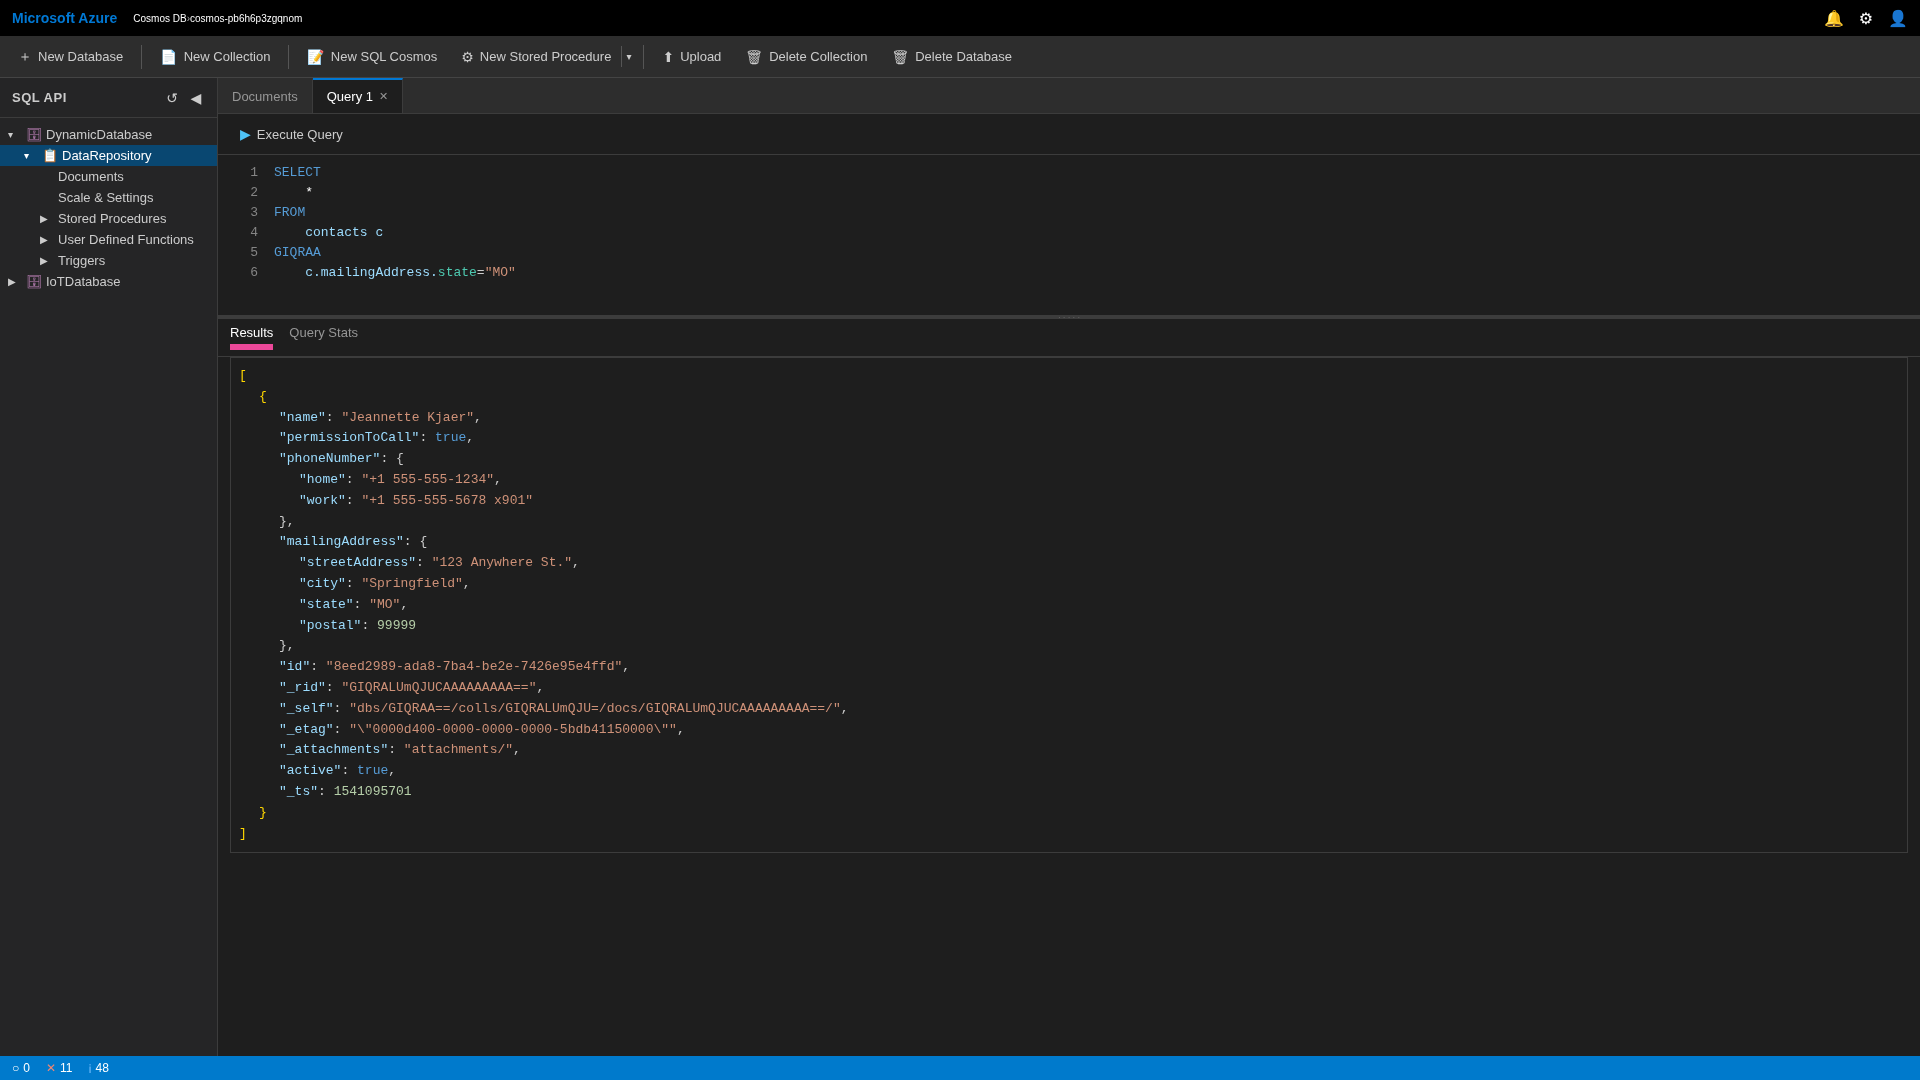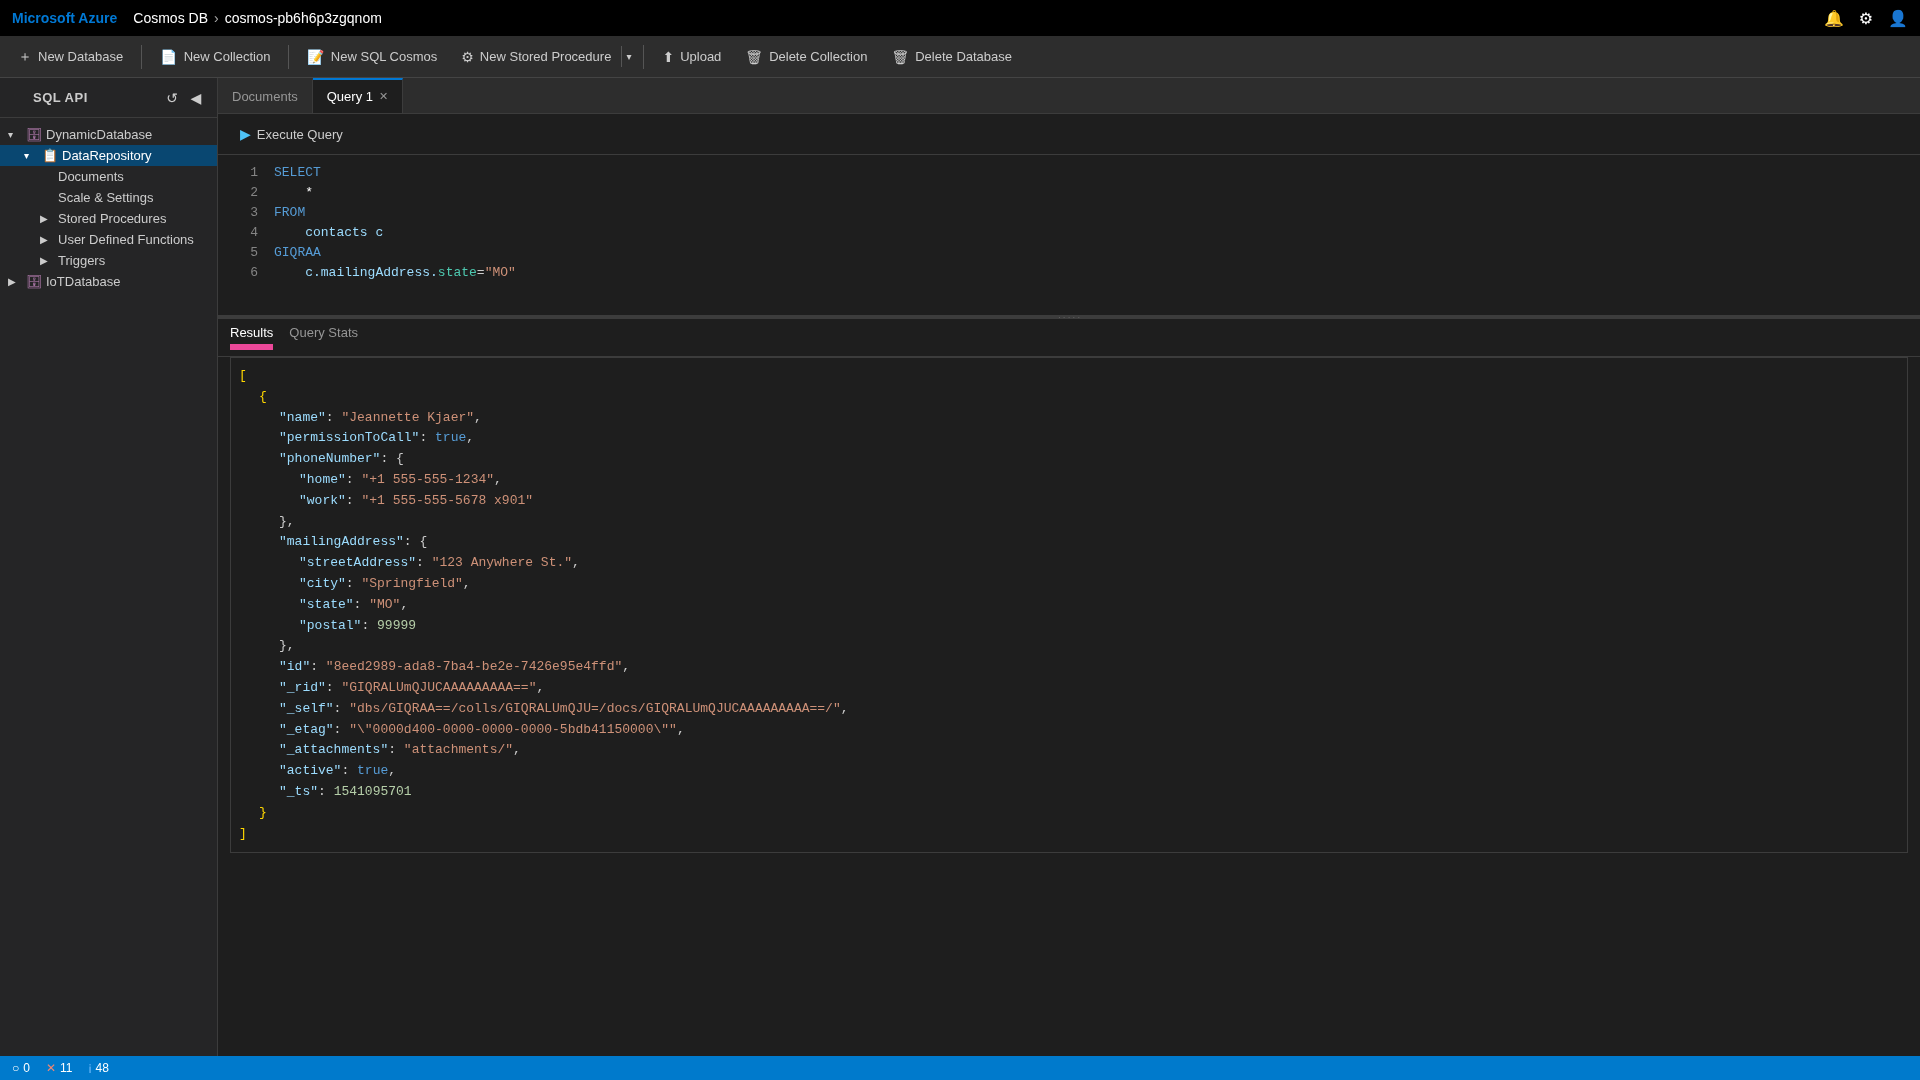--- a/index.html
+++ b/index.html
@@ -4,21 +4,21 @@
   <style>
     * { margin: 0; padding: 0; box-sizing: border-box; }
     body { font-family: 'Segoe UI', sans-serif; font-size: 13px; background: #1e1e1e; color: #ccc; height: 1080px; width: 1920px; overflow: hidden; display: flex; flex-direction: column; }
 
     
     .top-bar {
       background: #000; color: #fff; height: 36px; display: flex; align-items: center;
       padding: 13px 12px; gap: 16px; flex-shrink: 0;
     }
     .top-bar .brand { color: #0078d4; font-weight: 600; font-size: 14px; }
-    .top-bar .breadcrumb { display: flex; align-items: center; gap: 6px; font-size: 14px; color: #fff; }
+    .top-bar .breadcrumb { display: flex; align-items: center; font-size: 10px; color: #fff; }
     .top-bar .breadcrumb .sep { color: #aaa; }
     .top-bar .breadcrumb .active { color: #fff; }
     .top-bar-right { margin-left: auto; display: flex; gap: 12px; align-items: center; }
     .top-bar-icon { width: 20px; height: 20px; display: flex; align-items: center; justify-content: center; cursor: pointer; color: #fff; font-size: 16px; }
 
     
     .toolbar {
       background: #2d2d2d; border-bottom: 1px solid #444; height: 42px;
       display: flex; align-items: center; padding: 0 8px; gap: 4px; flex-shrink: 0;
     }
@@ -41,21 +41,21 @@
 
     
     .sidebar {
       width: 218px; background: #252526; border-right: 1px solid #3c3c3c;
       display: flex; flex-direction: column; flex-shrink: 0;
     }
     .sidebar-header {
       display: flex; align-items: center; justify-content: space-between;
       padding: 8px 12px; height: 40px; border-bottom: 1px solid #3c3c3c;
     }
-    .sidebar-title { font-size: 13px; font-weight: 600; color: #ccc; text-transform: uppercase; letter-spacing: 0.5px; margin-left: 21px; }
+    .sidebar-title { font-size: 13px; font-weight: 600; color: #ccc; text-transform: uppercase; letter-spacing: 0.5px; }
     .sidebar-header-icons { display: flex; gap: 6px; }
     .sidebar-header-icon { cursor: pointer; color: #ccc; font-size: 14px; width: 18px; text-align: center; }
 
     .sidebar-tree { padding: 6px 0; overflow-y: auto; flex: 1; }
     .tree-item { display: flex; align-items: center; gap: 4px; padding: 3px 8px; cursor: pointer; color: #ccc; font-size: 13px; }
     .tree-item.selected { background: #094771; color: #fff; }
     .tree-item .arrow { width: 14px; font-size: 10px; flex-shrink: 0; }
     .tree-item .icon { font-size: 13px; width: 16px; flex-shrink: 0; }
     .tree-item.level-0 { padding-left: 8px; }
     .tree-item.level-1 { padding-left: 24px; }

